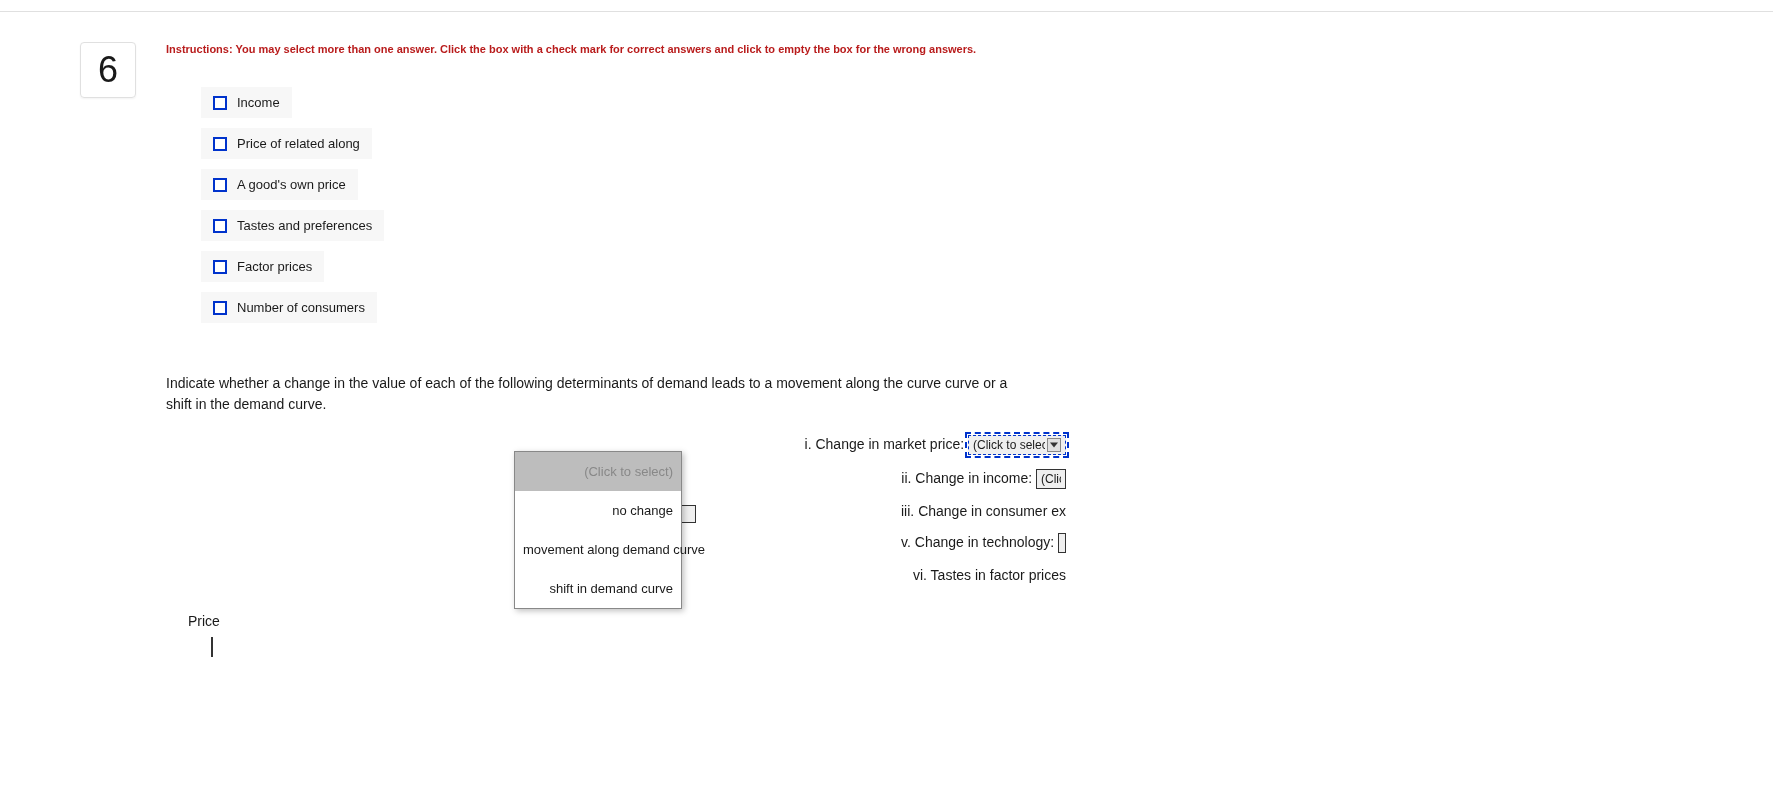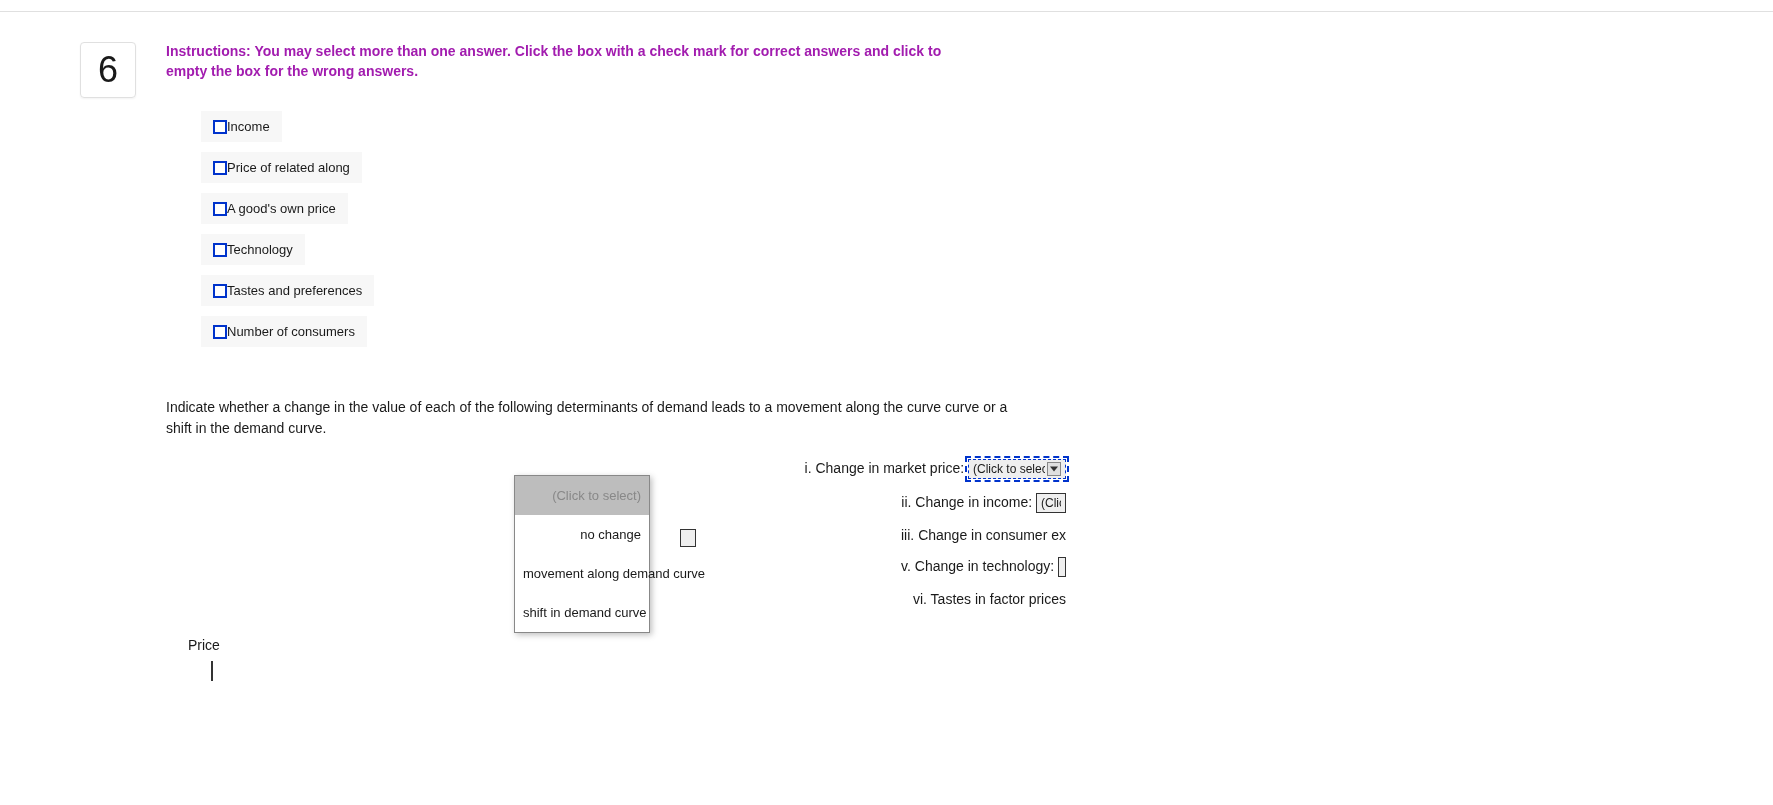--- a/index.html
+++ b/index.html
@@ -40,37 +40,38 @@
     .content {
       flex: 1;
       max-width: 900px;
     }
     .question-text {
       font-size: 14px;
       color: #1a1a1a;
       margin-bottom: 20px;
     }
     .instructions {
-      color: #a21caf;
+      color: #b91c1c;
       font-weight: bold;
-      font-size: 14px;
+      font-size: 11px;
       line-height: 1.4;
       margin-bottom: 30px;
       max-width: 820px;
     }
     .checkbox-list {
       margin-left: 35px;
       margin-bottom: 40px;
     }
     .checkbox-item {
       display: inline-flex;
       align-items: center;
       background: #f7f7f7;
       padding: 8px 12px;
       margin-bottom: 10px;
+      gap: 10px;
     }
     .checkbox-wrapper {
       display: block;
     }
     .checkbox {
       width: 14px;
       height: 14px;
       border: 2px solid #0033cc;
       background: #fff;
       flex-shrink: 0;
@@ -134,21 +135,21 @@
       height: 6px;
     }
     .dropdown-panel {
       position: absolute;
       left: 348px;
       top: 16px;
       border: 1px solid #888;
       background: #fff;
       box-shadow: 2px 2px 6px rgba(0,0,0,0.25);
       z-index: 10;
-      width: 136px;
+      width: 168px;
     }
     .dropdown-option {
       padding: 12px 8px;
       font-size: 13px;
       cursor: pointer;
       white-space: nowrap;
     }
     .dropdown-option.selected {
       background: #bdbdbd;
       color: #888;
@@ -201,25 +202,25 @@
       <div class="checkbox-wrapper"><div class="checkbox-item">
             <div class="checkbox"></div>
             <span class="checkbox-label">Price of related along</span>
           </div></div>
       <div class="checkbox-wrapper"><div class="checkbox-item">
             <div class="checkbox"></div>
             <span class="checkbox-label">A good's own price</span>
           </div></div>
       <div class="checkbox-wrapper"><div class="checkbox-item">
             <div class="checkbox"></div>
-            <span class="checkbox-label">Technology</span>
-          </div></div>
-      <div class="checkbox-wrapper"><div class="checkbox-item">
-            <div class="checkbox"></div>
             <span class="checkbox-label">Tastes and preferences</span>
+          </div></div>
+      <div class="checkbox-wrapper"><div class="checkbox-item">
+            <div class="checkbox"></div>
+            <span class="checkbox-label">Factor prices</span>
           </div></div>
       <div class="checkbox-wrapper"><div class="checkbox-item">
             <div class="checkbox"></div>
             <span class="checkbox-label">Number of consumers</span>
           </div></div>
     </div>
 
     <div class="sub-instruction">Indicate whether a change in the value of each of the following determinants of demand leads to a movement along the curve curve or a shift in the demand curve.</div>
 
     <div class="select-items">

